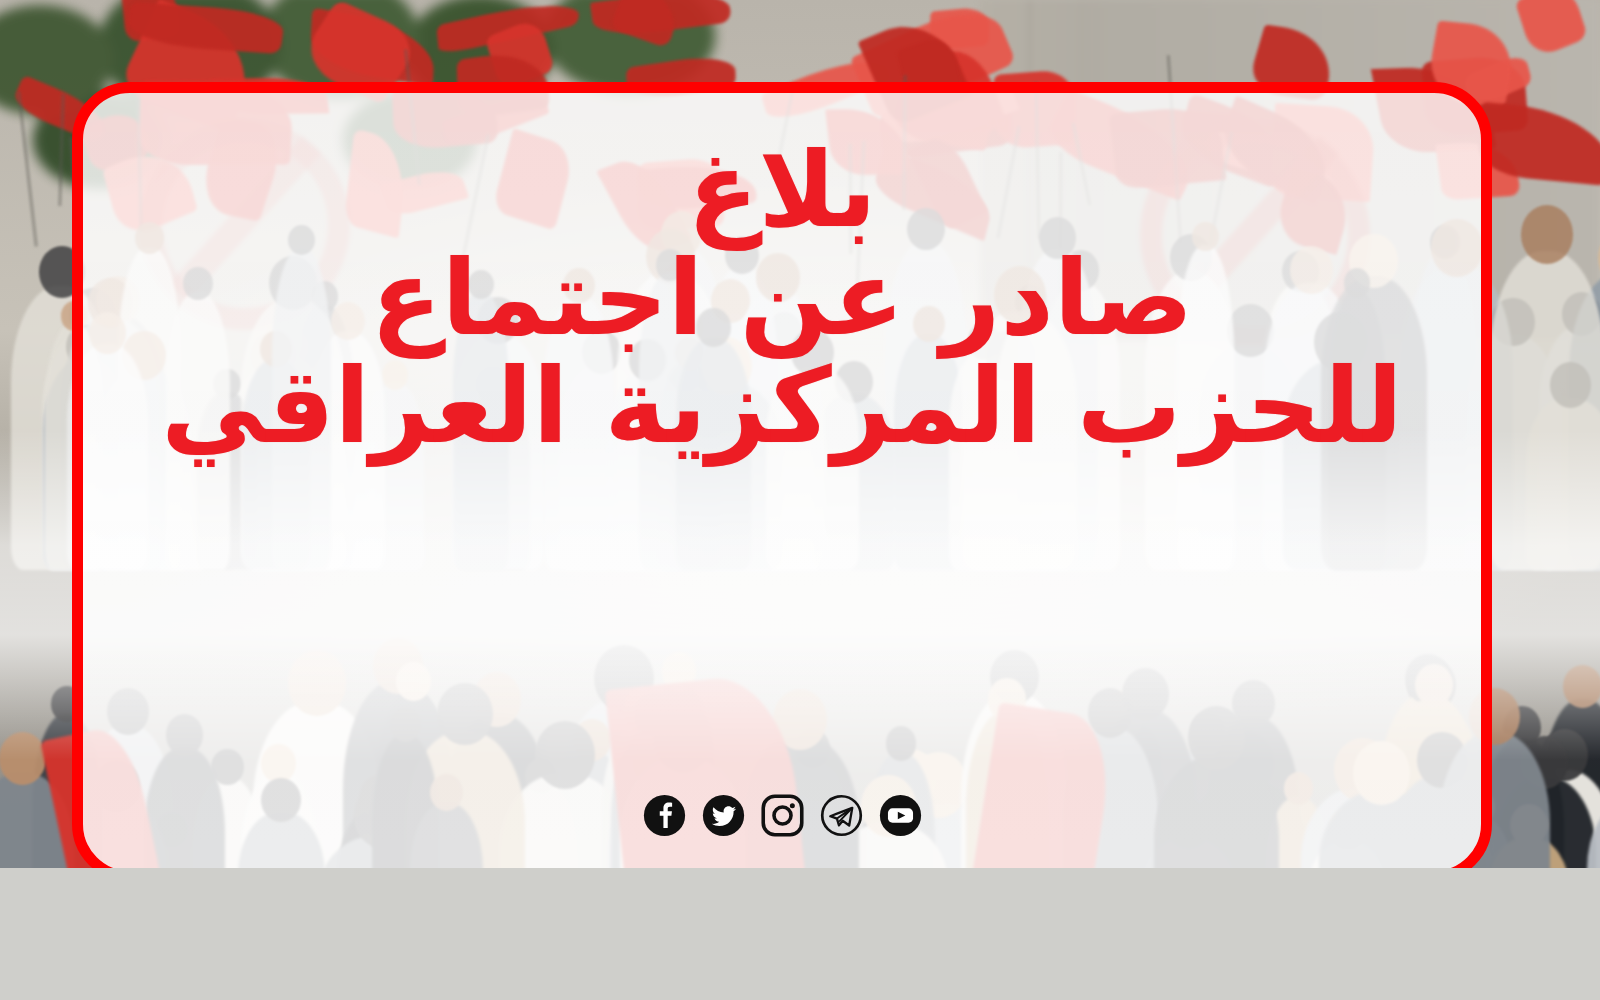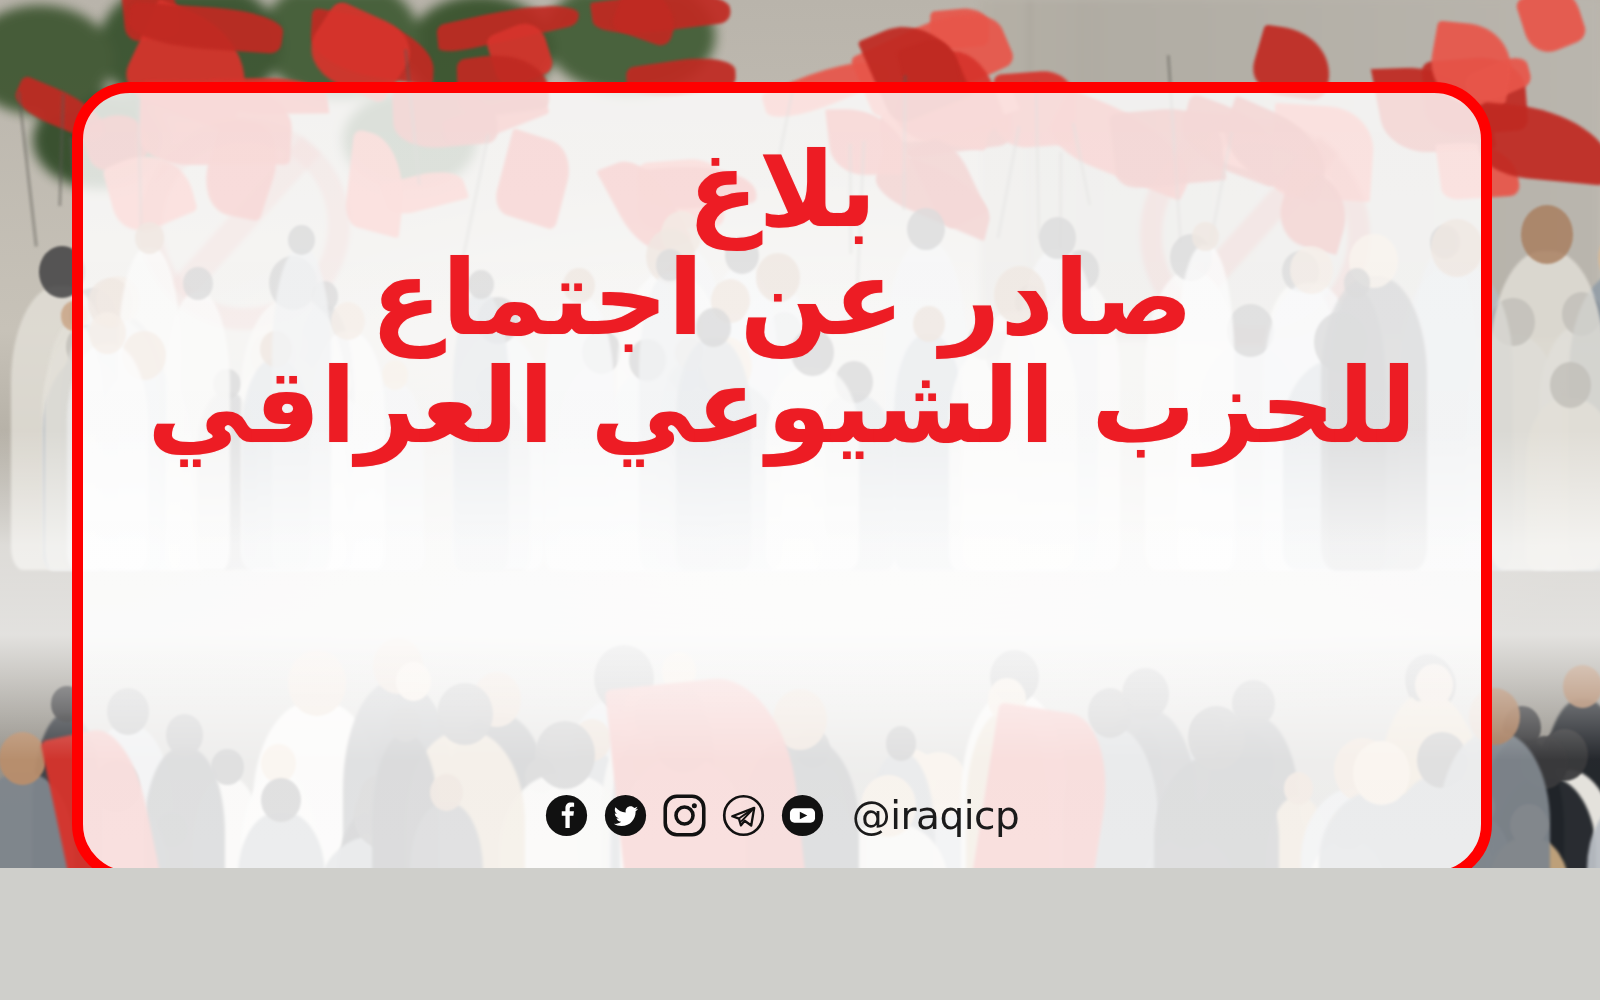--- a/index.html
+++ b/index.html
@@ -535,21 +535,21 @@
     <div class="haze"></div>
     <div class="photo-blur"></div>
   </div>
 
   <div class="frame">
     <div class="frame-inner-wash"></div>
 
     <div class="headline">
       <span class="hl-line hl-1">بلاغ</span>
       <span class="hl-line hl-2">صادر عن اجتماع</span>
-      <span class="hl-line hl-4">للحزب الشيوعي العراقي</span>
+      <span class="hl-line hl-4">للحزب المركزية العراقي</span>
     </div>
 
     <div class="social">
 
       <span class="sicon" title="Facebook">
         <svg viewBox="0 0 48 48" aria-hidden="true">
           <circle cx="24" cy="24" r="23" fill="#111"></circle>
           <path fill="#fff" d="M27.6 24.4h4.1l.6-5.2h-4.7v-2.6c0-1.4.4-2.3 2.4-2.3h2.5V9.7c-.4-.06-1.9-.2-3.6-.2-3.6 0-6.1 2.2-6.1 6.3v3.4h-4.1v5.2h4.1V38h4.8V24.4z"></path>
         </svg>
       </span>
@@ -578,17 +578,16 @@
       </span>
 
       <span class="sicon" title="YouTube">
         <svg viewBox="0 0 48 48" aria-hidden="true">
           <circle cx="24" cy="24" r="23" fill="#111"></circle>
           <rect x="10" y="16" width="28" height="16" rx="5" ry="5" fill="#fff"></rect>
           <path fill="#111" d="M21 19.8 29.4 24 21 28.2z"></path>
         </svg>
       </span>
 
-      <span class="handle">@iraqicp</span>
     </div>
   </div>
 
 </div>
 
 </body></html>

